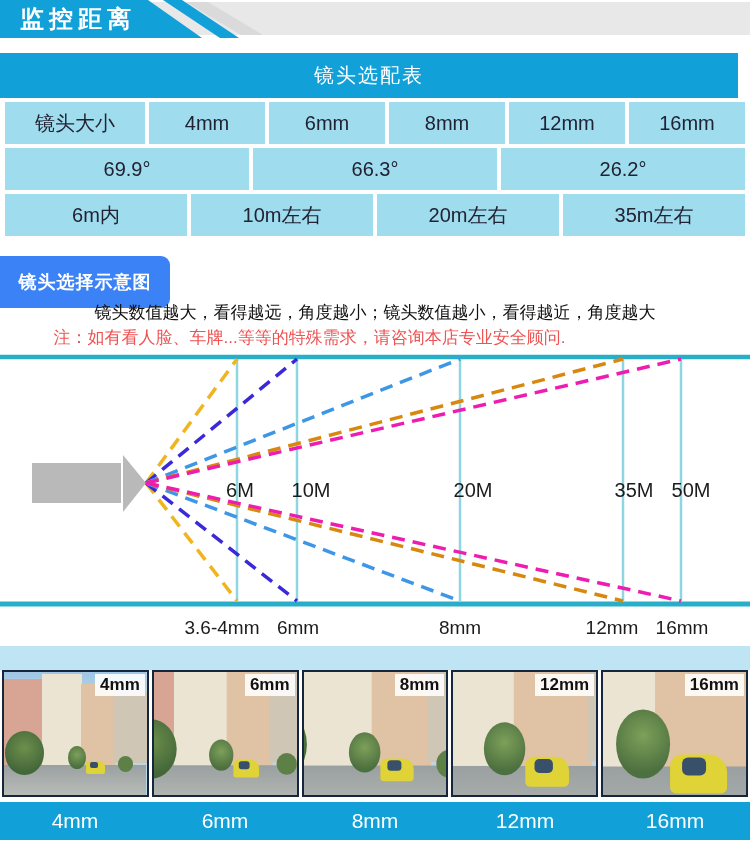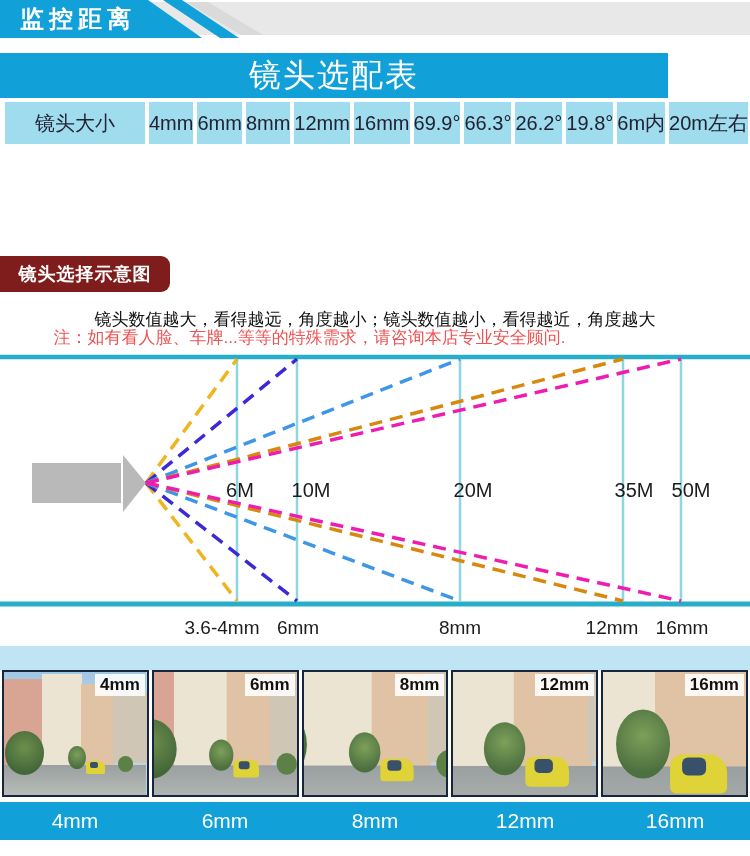--- a/index.html
+++ b/index.html
@@ -8,38 +8,38 @@
     background:#ffffff;font-family:"Liberation Sans","DejaVu Sans",sans-serif;
   }
   
   .banner{position:absolute;top:0;left:0;width:750px;height:38px;}
   .banner-title{
     position:absolute;top:4px;left:20px;color:#fff;font-size:24px;font-weight:bold;
     letter-spacing:5px;line-height:30px;white-space:nowrap;
   }
   
   .table-title{
-    position:absolute;top:53px;left:0;width:668px;height:45px;background:#12a0d8;
-    color:#fff;font-size:32px;letter-spacing:2px;font-weight:500;
+    position:absolute;top:53px;left:0;width:738px;height:45px;background:#12a0d8;
+    color:#fff;font-size:20px;letter-spacing:2px;font-weight:500;
     display:flex;align-items:center;justify-content:center;
   }
-  .lens-table{position:absolute;top:102px;left:5px;width:740px;display:flex;flex-direction:row;gap:4px;}
+  .lens-table{position:absolute;top:102px;left:5px;width:740px;display:flex;flex-direction:column;gap:4px;}
   .t-row{display:flex;gap:4px;height:42px;}
   .t-cell{background:#9edcee;display:flex;align-items:center;justify-content:center;
           font-size:20px;color:#223;white-space:nowrap;}
   .t-cell.hdr{width:140px;flex:none;}
   .t-cell.val{flex:1;}
   
   .chip{
-    position:absolute;top:256px;left:0;width:170px;height:36px;background:#7f1d1d;
+    position:absolute;top:256px;left:0;width:170px;height:52px;background:#3b82f6;
     border-radius:0 9px 9px 0;color:#fff;font-size:18px;font-weight:bold;letter-spacing:1px;
     display:flex;align-items:center;justify-content:center;
   }
   .note-black{position:absolute;top:301px;left:0;width:750px;text-align:center;
-    font-size:17px;color:#111;white-space:nowrap;margin-top:7px;}
+    font-size:17px;color:#111;white-space:nowrap;}
   .note-red{position:absolute;top:326px;left:0;width:619px;text-align:center;
     font-size:17px;color:#ee5252;white-space:nowrap;}
   
   .diagram{position:absolute;top:350px;left:0;}
   .diagram text{font-family:"Liberation Sans","DejaVu Sans",sans-serif;}
   
   .photos{position:absolute;top:670px;left:2px;width:746px;height:127px;display:flex;gap:3px;}
   .photo{flex:1;position:relative;overflow:hidden;border:2px solid #16263c;
          box-sizing:border-box;background:#bcd6e8;}
   .scene{position:absolute;left:0;top:0;width:142px;height:123px;transform-origin:63% 75%;}
@@ -94,24 +94,24 @@
     <div class="t-cell val">4mm</div>
     <div class="t-cell val">6mm</div>
     <div class="t-cell val">8mm</div>
     <div class="t-cell val">12mm</div>
     <div class="t-cell val">16mm</div>
   </div>
   <div class="t-row">
     <div class="t-cell val">69.9°</div>
     <div class="t-cell val">66.3°</div>
     <div class="t-cell val">26.2°</div>
-    <div class="t-cell val">19.8°</div>
   </div>
   <div class="t-row">
     <div class="t-cell val">6m内</div>
+    <div class="t-cell val">10m左右</div>
     <div class="t-cell val">20m左右</div>
     <div class="t-cell val">35m左右</div>
   </div>
 </div>
 
 <div class="chip">镜头选择示意图</div>
 <div class="note-black">镜头数值越大，看得越远，角度越小；镜头数值越小，看得越近，角度越大</div>
 <div class="note-red">注：如有看人脸、车牌...等等的特殊需求，请咨询本店专业安全顾问.</div>
 
 <svg class="diagram" width="750" height="320" viewBox="0 0 750 320">

